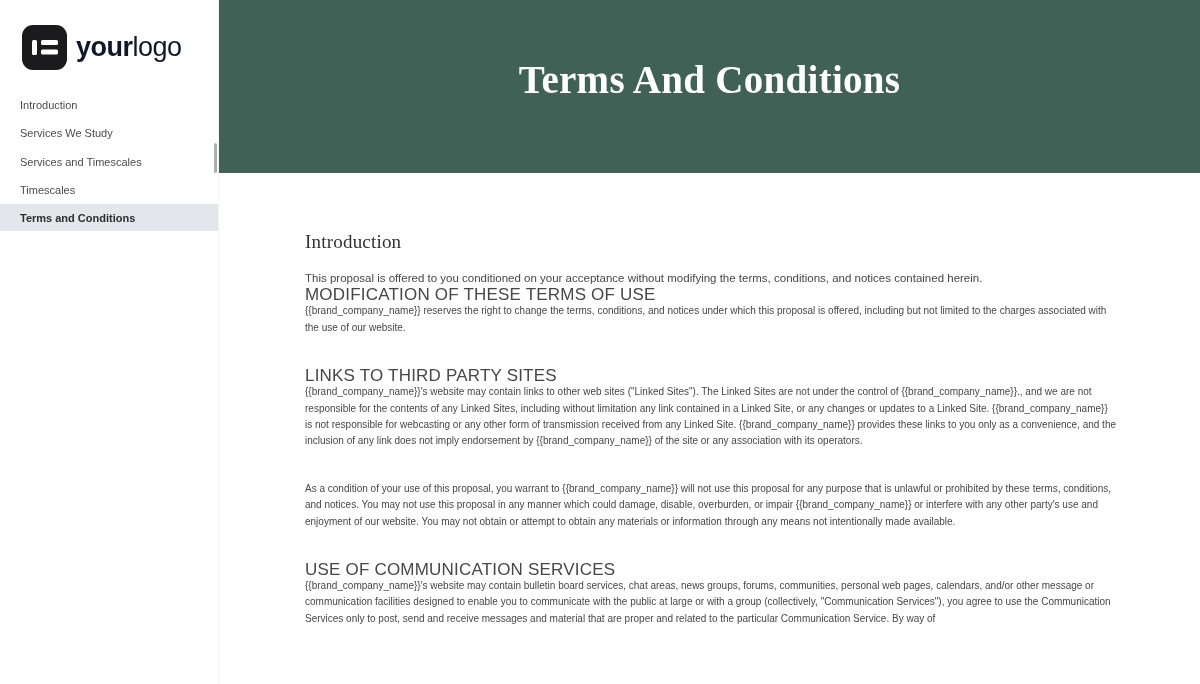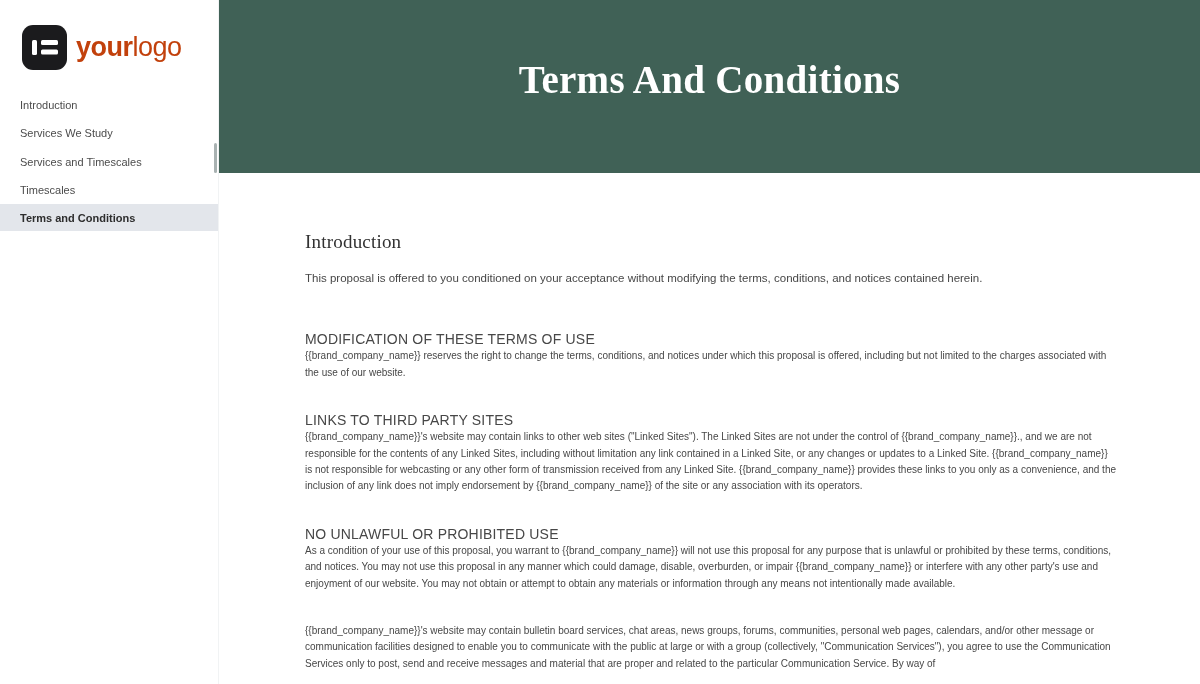--- a/index.html
+++ b/index.html
@@ -23,21 +23,21 @@
     display: flex; align-items: center; gap: 9px;
     padding: 25px 0 0 22px;
   }
   .logo-icon {
     width: 45px; height: 45px;
     background: #1b1b1d;
     border-radius: 11px;
     display: flex; align-items: center; justify-content: center;
     flex: 0 0 auto;
   }
-  .logo-text { font-size: 27px; color: #c2410c; letter-spacing: -0.5px; white-space: nowrap; }
+  .logo-text { font-size: 27px; color: #0f172a; letter-spacing: -0.5px; white-space: nowrap; }
   .logo-text .bold { font-weight: 700; }
   .logo-text .light { font-weight: 400; }
 
   .nav { margin-top: 21px; }
   .nav-item {
     height: 28.3px;
     display: flex; align-items: center;
     padding-left: 20px;
     font-size: 11px;
     color: #4c4c4c;
@@ -86,25 +86,24 @@
     font-size: 19px;
     color: #323232;
     letter-spacing: 0.2px;
     margin-bottom: 17px;
   }
   .doc-lead {
     font-size: 11.5px;
     line-height: 16.4px;
     color: #474747;
     width: 812px;
-    margin-bottom: 45px;
   }
   .section { width: 812px; margin-bottom: 31px; }
   .section-heading {
-    font-size: 14px;
+    font-size: 17px;
     line-height: 17px;
     color: #474747;
     letter-spacing: 0.2px;
   }
   .section-body {
     font-size: 10px;
     line-height: 16.4px;
     color: #474747;
   }
 </style>
@@ -149,23 +148,23 @@
         <div class="section-heading">MODIFICATION OF THESE TERMS OF USE</div>
         <div class="section-body">{{brand_company_name}} reserves the right to change the terms, conditions, and notices under which this proposal is offered, including but not limited to the charges associated with the use of our website.</div>
       </div>
 
       <div class="section">
         <div class="section-heading">LINKS TO THIRD PARTY SITES</div>
         <div class="section-body">{{brand_company_name}}'s website may contain links to other web sites ("Linked Sites"). The Linked Sites are not under the control of {{brand_company_name}}., and we are not responsible for the contents of any Linked Sites, including without limitation any link contained in a Linked Site, or any changes or updates to a Linked Site. {{brand_company_name}} is not responsible for webcasting or any other form of transmission received from any Linked Site. {{brand_company_name}} provides these links to you only as a convenience, and the inclusion of any link does not imply endorsement by {{brand_company_name}} of the site or any association with its operators.</div>
       </div>
 
       <div class="section">
-        <div class="section-heading">NO UNLAWFUL OR PROHIBITED USE</div>
         <div class="section-body">As a condition of your use of this proposal, you warrant to {{brand_company_name}} will not use this proposal for any purpose that is unlawful or prohibited by these terms, conditions, and notices. You may not use this proposal in any manner which could damage, disable, overburden, or impair {{brand_company_name}} or interfere with any other party's use and enjoyment of our website. You may not obtain or attempt to obtain any materials or information through any means not intentionally made available.</div>
       </div>
 
       <div class="section">
+        <div class="section-heading">USE OF COMMUNICATION SERVICES</div>
         <div class="section-body">{{brand_company_name}}'s website may contain bulletin board services, chat areas, news groups, forums, communities, personal web pages, calendars, and/or other message or communication facilities designed to enable you to communicate with the public at large or with a group (collectively, "Communication Services"), you agree to use the Communication Services only to post, send and receive messages and material that are proper and related to the particular Communication Service. By way of</div>
       </div>
     </section>
   </main>
 
 </div>
 
 </body></html>

